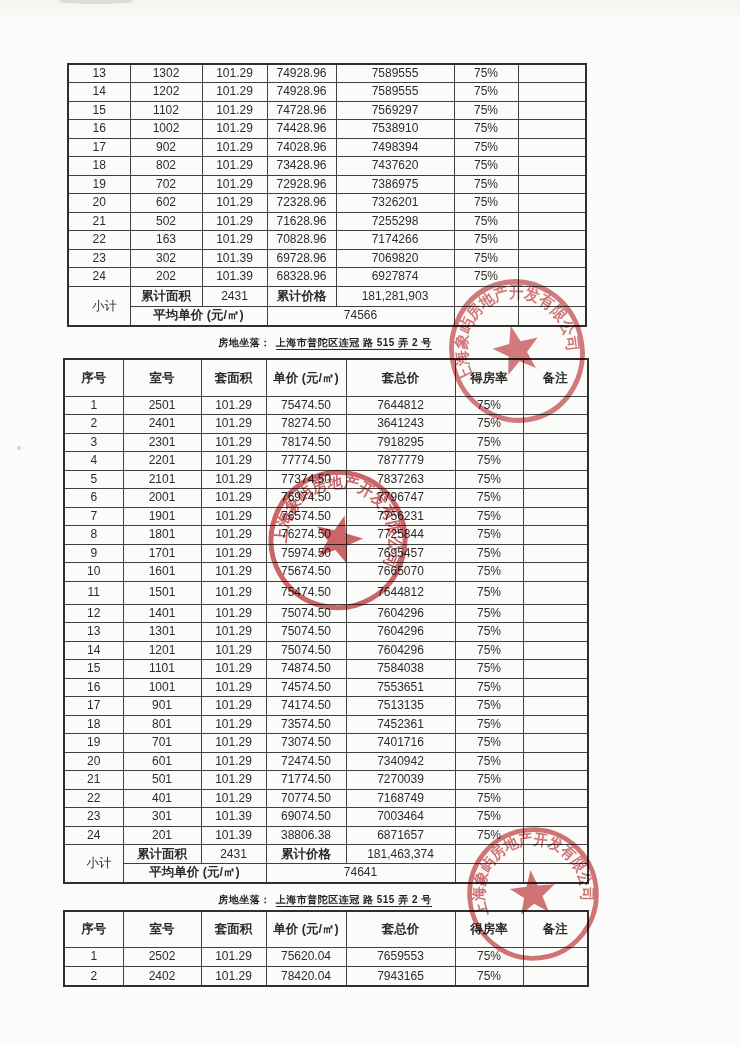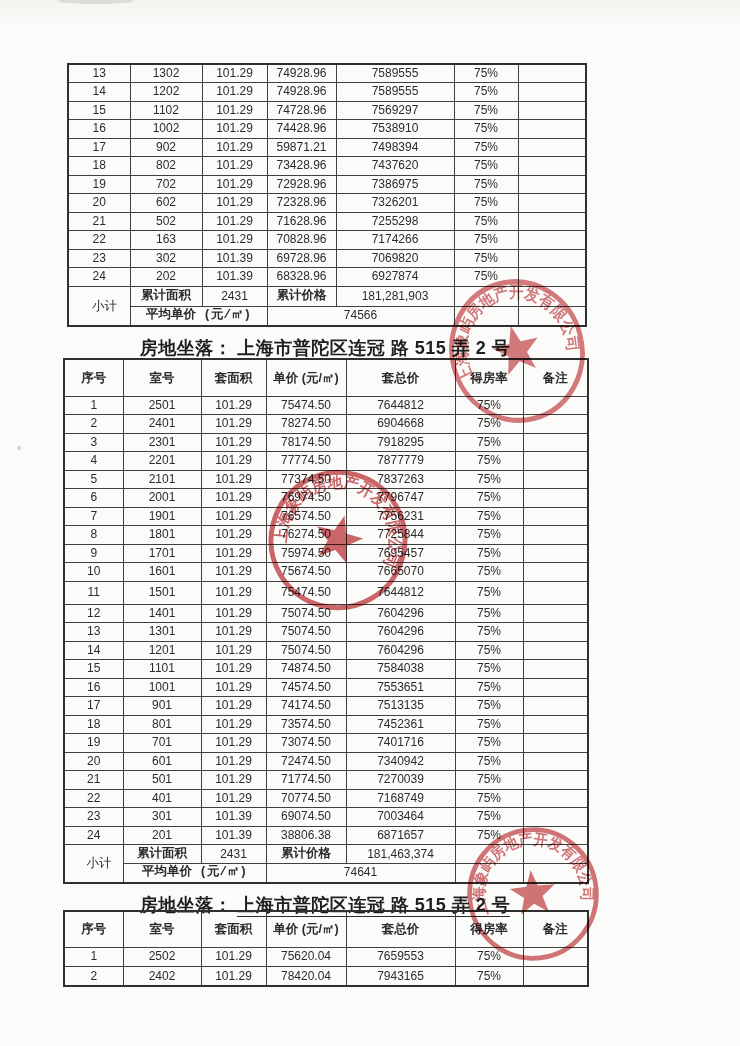--- a/index.html
+++ b/index.html
@@ -12,23 +12,23 @@
   .dot{position:absolute;left:17px;top:446px;width:4px;height:4px;background:#d6d6d0;border-radius:50%;}
   table.sheet{
     position:absolute;border-collapse:collapse;table-layout:fixed;
     border:2px solid #2f2f2f;background:transparent;
   }
   .sheet td{
     border:1px solid #404040;text-align:center;vertical-align:middle;
     padding:0 1px;font-size:12px;line-height:13px;color:#2b2b2b;overflow:hidden;white-space:nowrap;
   }
   .sheet tr.hd td{font-weight:bold;font-size:12.5px;line-height:14px;white-space:normal;}
-  .sheet td.b{font-weight:bold;font-size:12.5px;font-family:Liberation Mono, monospace;}
+  .sheet td.b{font-weight:bold;font-size:12.5px;}
   .vlab{display:inline-block;width:1.15em;word-break:break-all;line-height:18px;font-weight:normal;font-size:12.5px;}
-  .loc-title{position:absolute;text-align:center;font-weight:bold;font-size:18px;color:#1f1f1f;letter-spacing:.5px;}
+  .loc-title{position:absolute;text-align:center;font-weight:bold;font-size:10px;color:#1f1f1f;letter-spacing:.5px;}
   .loc-title .addr{border-bottom:1.5px solid #2b2b2b;padding-bottom:1px;margin-left:5px;}
   .watermark{
     position:absolute;right:4px;top:1010px;font-size:17px;font-weight:bold;letter-spacing:1px;
     color:#949494;text-shadow:0 1px 1px #ffffff,0 -1px 1px #c4c4c4;
   }
   svg.seal{position:absolute;mix-blend-mode:multiply;pointer-events:none;}
 </style>
 </head>
 <body>
 
@@ -80,21 +80,21 @@
           <td>101.29</td>
           <td>74428.96</td>
           <td>7538910</td>
           <td>75%</td>
           <td></td>
         </tr>
         <tr style="height:18.5px">
           <td>17</td>
           <td>902</td>
           <td>101.29</td>
-          <td>59871.21</td>
+          <td>74028.96</td>
           <td>7498394</td>
           <td>75%</td>
           <td></td>
         </tr>
         <tr style="height:18.5px">
           <td>18</td>
           <td>802</td>
           <td>101.29</td>
           <td>73428.96</td>
           <td>7437620</td>
@@ -203,21 +203,21 @@
           <td>75474.50</td>
           <td>7644812</td>
           <td>75%</td>
           <td></td>
         </tr>
         <tr style="height:18.5px">
           <td>2</td>
           <td>2401</td>
           <td>101.29</td>
           <td>78274.50</td>
-          <td>6904668</td>
+          <td>3641243</td>
           <td>75%</td>
           <td></td>
         </tr>
         <tr style="height:18.5px">
           <td>3</td>
           <td>2301</td>
           <td>101.29</td>
           <td>78174.50</td>
           <td>7918295</td>
           <td>75%</td>

